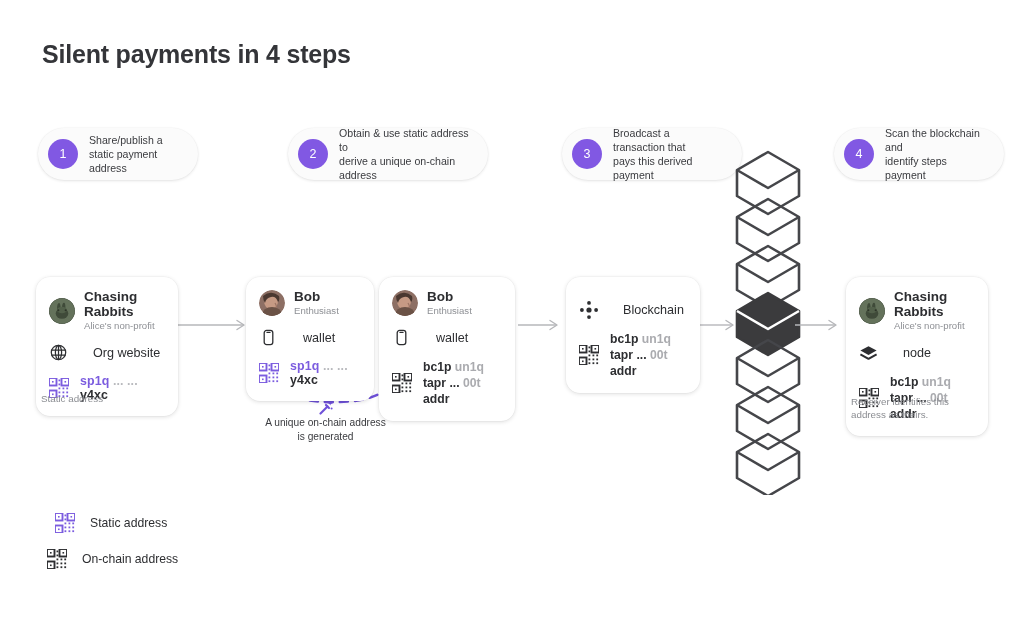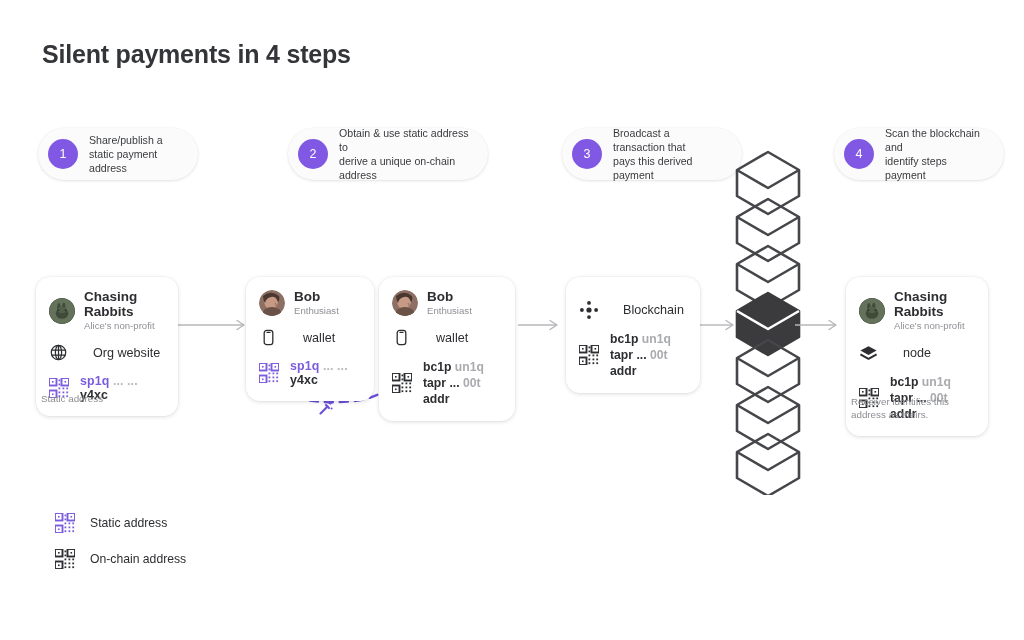--- a/index.html
+++ b/index.html
@@ -165,20 +165,22 @@
   </svg>
 
   <svg class="abs" style="left:318px; top:400px;" width="16" height="16" viewBox="0 0 16 16">
     <path d="M2.5 13.5 L9.5 6.5" stroke="#6f51d9" stroke-width="2.2" stroke-linecap="round"></path>
     <path d="M8 5 L11 8" stroke="#6f51d9" stroke-width="2.2" stroke-linecap="round"></path>
     <path d="M12.2 1.2 l.6 1.6 1.6 .6 -1.6 .6 -.6 1.6 -.6 -1.6 -1.6 -.6 1.6 -.6 Z" fill="#6f51d9"></path>
     <circle cx="7.4" cy="2.3" r="1" fill="#6f51d9"></circle>
     <circle cx="13.6" cy="8.6" r="1" fill="#6f51d9"></circle>
   </svg>
 
+  <div class="abs dash-caption" style="left:258px; top:416px; width:135px;">A unique on-chain address
+is generated</div>
 
   <div class="abs card" style="left:36px; top:277px; width:142px;">
     <div class="card-head">
       <div class="avatar">
         <svg width="26" height="26" viewBox="0 0 26 26">
           <circle cx="13" cy="13" r="13" fill="#64725b"></circle>
           <circle cx="13" cy="13" r="13" fill="none" stroke="#4b5645" stroke-width="1"></circle>
           <path d="M8 11 q0-6 2-6 q1.5 0 1.6 5.2" fill="#3f4a39"></path>
           <path d="M13 10.2 q0-5.5 2-5.5 q1.6 0 1.4 5.6" fill="#3f4a39"></path>
           <ellipse cx="13" cy="15.5" rx="6.3" ry="5.2" fill="#3f4a39"></ellipse>
@@ -496,21 +498,21 @@
         <rect x="13.5" y="13.5" width="1.8" height="1.8" fill="#7b5cdf"></rect>
         <rect x="17.3" y="13.5" width="1.8" height="1.8" fill="#7b5cdf"></rect>
         <rect x="9.5" y="17.3" width="1.8" height="1.8" fill="#7b5cdf"></rect>
         <rect x="13.5" y="17.3" width="1.8" height="1.8" fill="#7b5cdf"></rect>
         <rect x="17.3" y="17.3" width="1.8" height="1.8" fill="#7b5cdf"></rect>
       </svg>
     </span>
     <span class="legend-label">Static address</span>
   </div>
 
-  <div class="abs legend-item" style="left:55px; top:549px;">
+  <div class="abs legend-item" style="left:47px; top:549px;">
     <span class="qr">
       <svg width="20" height="20" viewBox="0 0 20 20">
         <rect x="0" y="0" width="7.5" height="7.5" fill="none" stroke="#2d2e31" stroke-width="1.9"></rect>
         <rect x="3" y="3" width="1.6" height="1.6" fill="#2d2e31"></rect>
         <rect x="12.5" y="0" width="7.5" height="7.5" fill="none" stroke="#2d2e31" stroke-width="1.9"></rect>
         <rect x="15.5" y="3" width="1.6" height="1.6" fill="#2d2e31"></rect>
         <rect x="0" y="12.5" width="7.5" height="7.5" fill="none" stroke="#2d2e31" stroke-width="1.9"></rect>
         <rect x="3" y="15.5" width="1.6" height="1.6" fill="#2d2e31"></rect>
         <rect x="9.5" y="1.5" width="1.8" height="1.8" fill="#2d2e31"></rect>
         <rect x="9.5" y="5.5" width="1.8" height="1.8" fill="#2d2e31"></rect>

